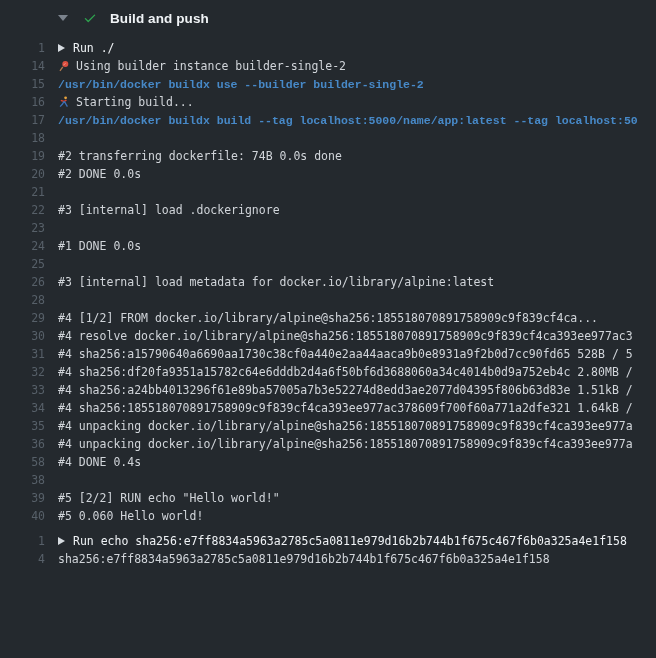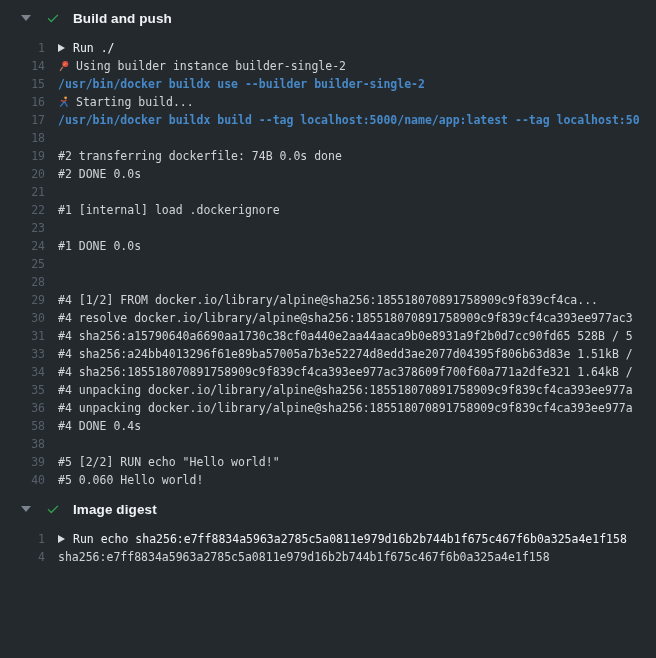--- a/index.html
+++ b/index.html
@@ -9,41 +9,41 @@
   *{box-sizing:border-box;margin:0;padding:0;}
   html,body{width:656px;height:658px;overflow:hidden;}
   body{
     background:var(--bg);
     font-family:"Liberation Sans",sans-serif;
     padding-top:4px;
   }
   .step{width:656px;}
   .step + .step{margin-top:6px;}
   .step-header{
-    display:flex;align-items:center;height:28px;padding-left:21px;cursor:pointer;
+    display:flex;align-items:center;height:28px;padding-left:21px;cursor:pointer;margin-left:37px;
   }
   .chev-box{width:11px;display:flex;justify-content:flex-start;margin-right:14px;}
   .chev{width:0;height:0;}
   .chev.down{border-left:5px solid transparent;border-right:5px solid transparent;border-top:6px solid var(--chev);}
   .chev.right{border-top:5px solid transparent;border-bottom:5px solid transparent;border-left:6px solid var(--chev);}
   .check-box{width:14px;height:14px;margin-right:13px;display:flex;align-items:center;}
   .title{
     color:var(--title);font-size:13.5px;font-weight:700;letter-spacing:.1px;
   }
   .log-lines{margin-top:7px;}
   .log-line{
     display:flex;align-items:center;height:18px;overflow:hidden;white-space:pre;
     font-family:"DejaVu Sans Mono","Liberation Mono",monospace;font-size:11.5px;
   }
   .num{
     flex:0 0 45px;width:45px;text-align:right;color:var(--num);margin-right:13px;
     cursor:pointer;
   }
   .txt{color:var(--text);white-space:pre;}
-  .txt.command{color:var(--cmd);font-weight:700;}
+  .txt.command{color:var(--cmd);font-weight:700;font-family:Liberation Mono, monospace;}
   .txt.group{color:var(--group);}
   .run-arrow{
     display:inline-block;width:0;height:0;margin-right:8px;
     border-top:4px solid transparent;border-bottom:4px solid transparent;
     border-left:7px solid #d7dce1;
   }
   .emoji-icon{display:inline-block;width:13px;margin-right:5px;line-height:0;}
   .emoji-icon svg{vertical-align:middle;}
 </style>
 </head>
@@ -101,48 +101,56 @@
         <div class="log-line">
     <span class="num">20</span>
     <span class="txt">#2 DONE 0.0s</span>
   </div>
         <div class="log-line">
     <span class="num">21</span>
     <span class="txt"></span>
   </div>
         <div class="log-line">
     <span class="num">22</span>
-    <span class="txt">#1 [internal] load .dockerignore</span>
+    <span class="txt">#3 [internal] load .dockerignore</span>
   </div>
         <div class="log-line">
     <span class="num">23</span>
   </div>
         <div class="log-line">
     <span class="num">24</span>
     <span class="txt">#1 DONE 0.0s</span>
   </div>
         <div class="log-line">
     <span class="num">25</span>
     <span class="txt"></span>
+  </div>
+        <div class="log-line">
+    <span class="num">26</span>
+    <span class="txt">#3 [internal] load metadata for docker.io/library/alpine:latest</span>
   </div>
         <div class="log-line">
     <span class="num">28</span>
     <span class="txt"></span>
   </div>
         <div class="log-line">
     <span class="num">29</span>
     <span class="txt">#4 [1/2] FROM docker.io/library/alpine@sha256:185518070891758909c9f839cf4ca...</span>
   </div>
         <div class="log-line">
     <span class="num">30</span>
     <span class="txt">#4 resolve docker.io/library/alpine@sha256:185518070891758909c9f839cf4ca393ee977ac3</span>
   </div>
         <div class="log-line">
     <span class="num">31</span>
     <span class="txt">#4 sha256:a15790640a6690aa1730c38cf0a440e2aa44aaca9b0e8931a9f2b0d7cc90fd65 528B / 5</span>
+  </div>
+        <div class="log-line">
+    <span class="num">32</span>
+    <span class="txt">#4 sha256:df20fa9351a15782c64e6dddb2d4a6f50bf6d3688060a34c4014b0d9a752eb4c 2.80MB /</span>
   </div>
         <div class="log-line">
     <span class="num">33</span>
     <span class="txt">#4 sha256:a24bb4013296f61e89ba57005a7b3e52274d8edd3ae2077d04395f806b63d83e 1.51kB /</span>
   </div>
         <div class="log-line">
     <span class="num">34</span>
     <span class="txt">#4 sha256:185518070891758909c9f839cf4ca393ee977ac378609f700f60a771a2dfe321 1.64kB /</span>
   </div>
         <div class="log-line">
@@ -165,31 +173,20 @@
     <span class="num">39</span>
     <span class="txt">#5 [2/2] RUN echo "Hello world!"</span>
   </div>
         <div class="log-line">
     <span class="num">40</span>
     <span class="txt">#5 0.060 Hello world!</span>
   </div>
       </div>
   </div>
     <div class="step">
-    <div class="step-header">
-      <span class="chev-box">
-          <span class="chev down"></span>
-        </span>
-      <span class="check-box">
-        <svg viewBox="0 0 16 16" width="14" height="14" fill="#2ea44f" aria-hidden="true">
-          <path d="M13.78 4.22a.75.75 0 0 1 0 1.06l-7.25 7.25a.75.75 0 0 1-1.06 0L2.22 9.28a.75.75 0 1 1 1.06-1.06L6 10.94l6.72-6.72a.75.75 0 0 1 1.06 0Z"></path>
-        </svg>
-      </span>
-      <span class="title">Image digest</span>
-    </div>
     <div class="log-lines">
         <div class="log-line">
     <span class="num">1</span>
     <span class="run-arrow"></span><span class="txt group">Run echo sha256:e7ff8834a5963a2785c5a0811e979d16b2b744b1f675c467f6b0a325a4e1f158</span>
   </div>
         <div class="log-line">
     <span class="num">4</span>
     <span class="txt">sha256:e7ff8834a5963a2785c5a0811e979d16b2b744b1f675c467f6b0a325a4e1f158</span>
   </div>
       </div>

